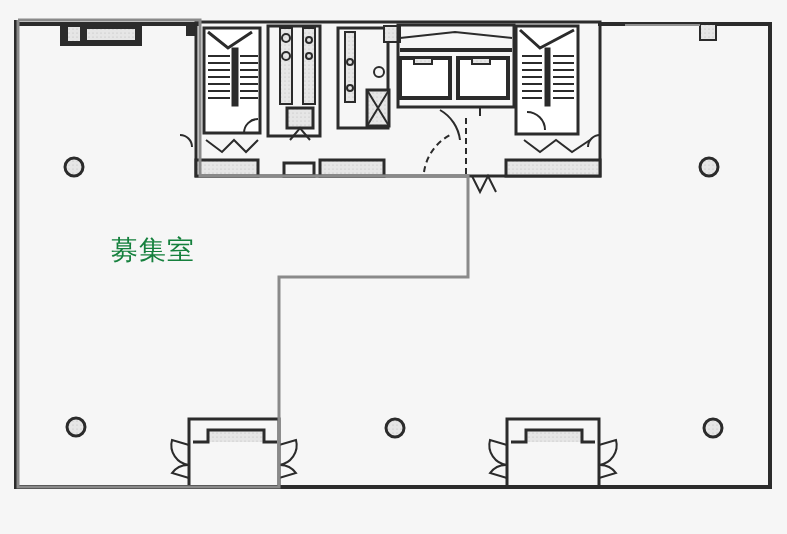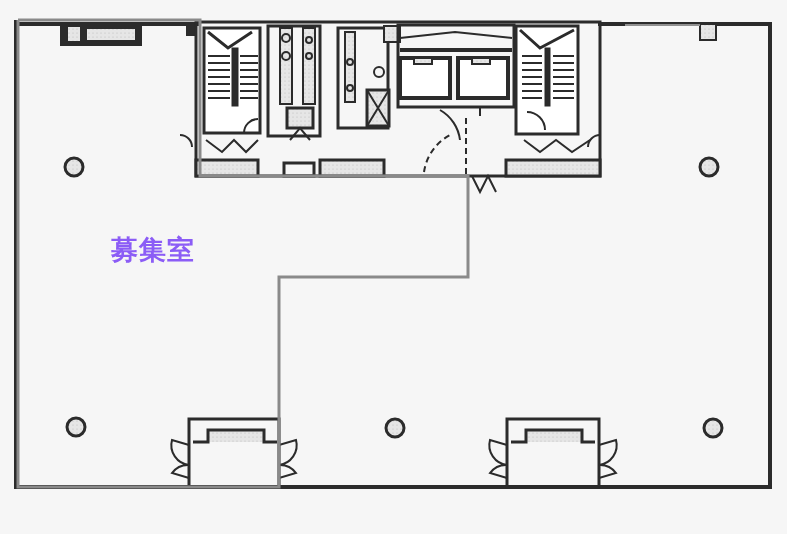--- a/index.html
+++ b/index.html
@@ -1,18 +1,18 @@
 <!DOCTYPE html>
 <html><head>
 <meta charset="utf-8">
 <style>
   html, body { margin:0; padding:0; background:#f6f6f6; }
   body { width:787px; height:534px; position:relative; overflow:hidden; font-family:"DejaVu Sans", sans-serif; }
   svg { position:absolute; left:0; top:0; }
-  .room-label { position:absolute; left:111px; top:232px; font-size:27px; font-weight:bold; color:#8b5cf6; letter-spacing:1px; font-family:"DejaVu Sans", sans-serif; }
+  .room-label { position:absolute; left:111px; top:232px; font-size:27px; font-weight:normal; color:#15803d; letter-spacing:1px; font-family:"DejaVu Sans", sans-serif; }
 </style>
 </head>
 <body>
 
 <svg width="787" height="534" viewBox="0 0 787 534" xmlns="http://www.w3.org/2000/svg">
   <defs>
     <pattern id="stip" width="4" height="4" patternUnits="userSpaceOnUse">
       <rect width="4" height="4" fill="#e6e6e6"></rect>
       <circle cx="1" cy="1" r="0.6" fill="#bbb"></circle>
     </pattern>

